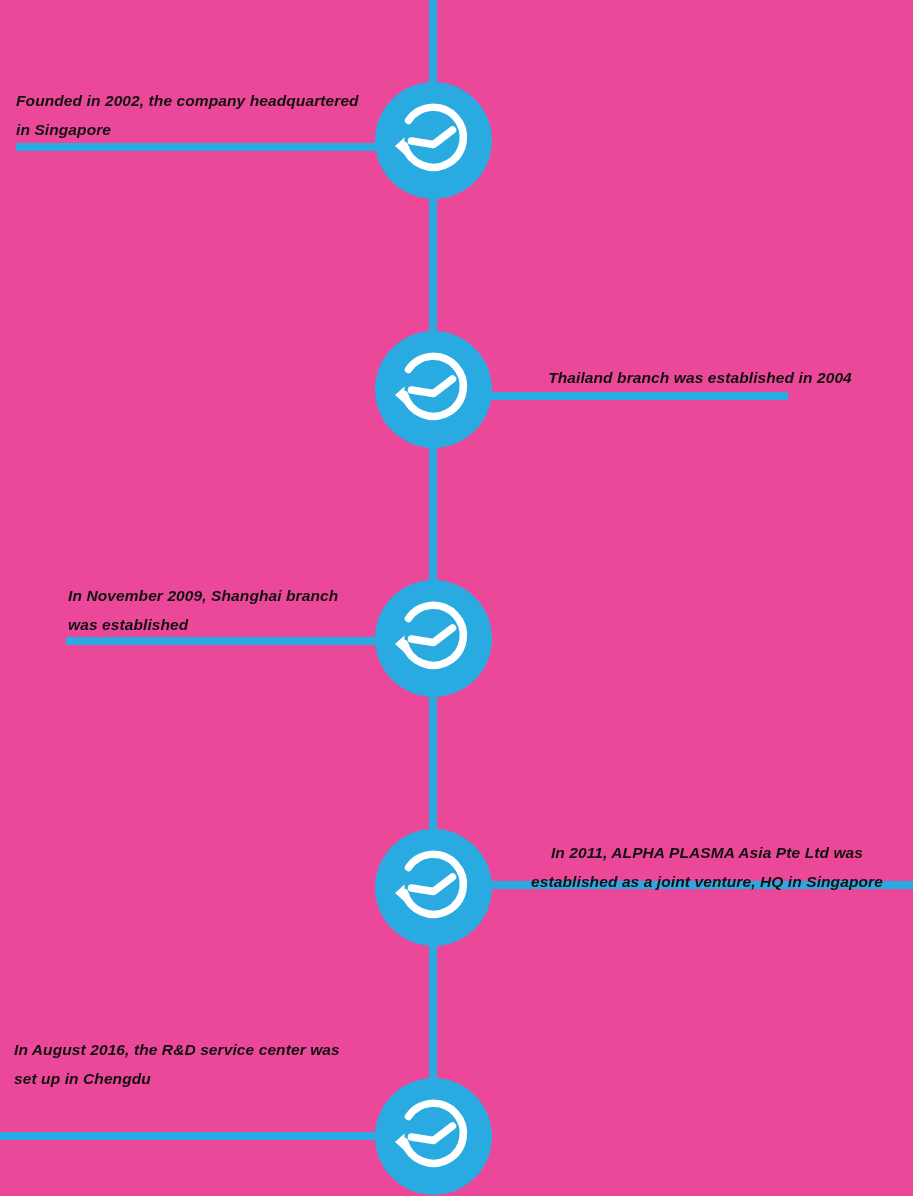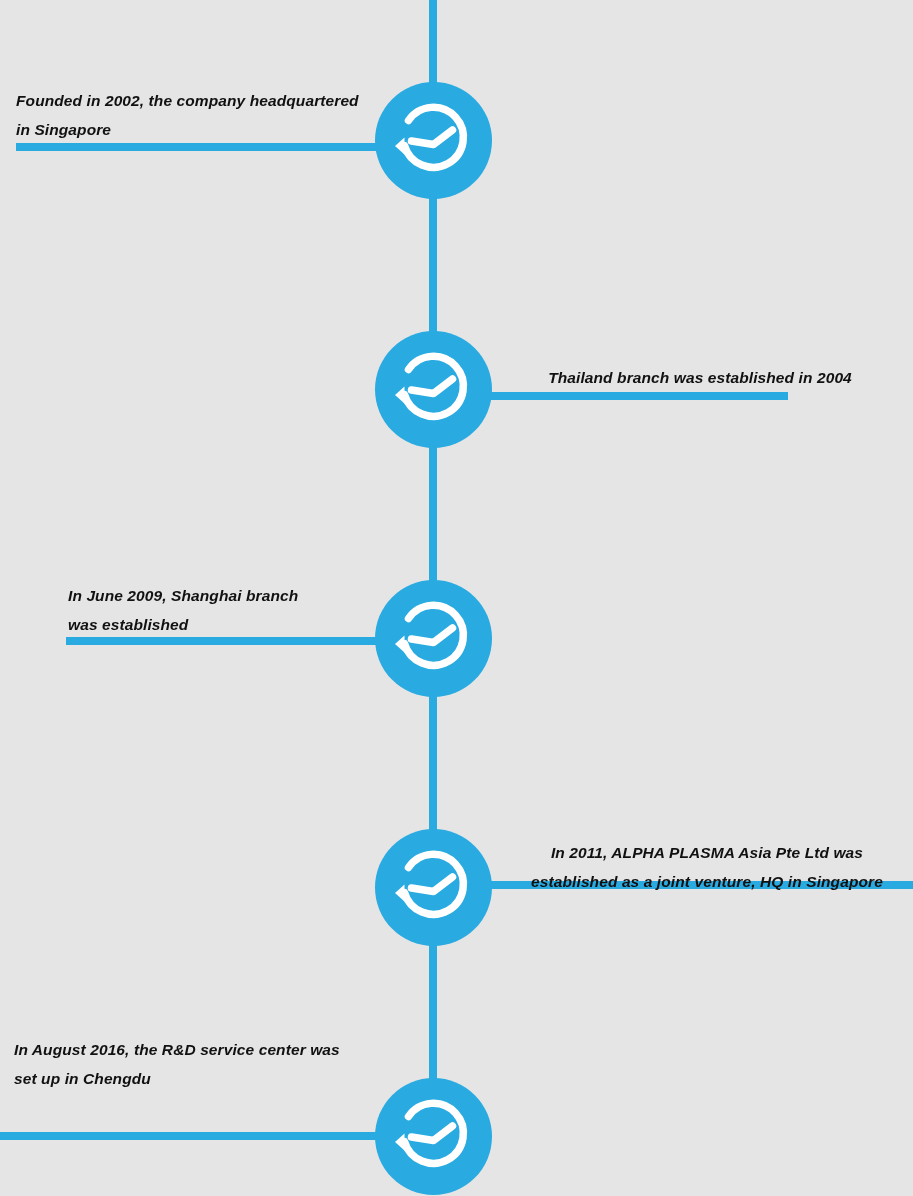--- a/index.html
+++ b/index.html
@@ -7,21 +7,21 @@
     padding: 0;
     background: #ffffff;
   }
   body {
     font-family: "Liberation Sans", sans-serif;
   }
   #timeline-canvas {
     position: relative;
     width: 913px;
     height: 1196px;
-    background: #e5e5e5;
+    background: #ec4899;
     overflow: hidden;
   }
   
   .spine {
     position: absolute;
     left: 429px;
     width: 8px;
     background: #29ABE2;
   }
   
@@ -92,21 +92,21 @@
   <div class="label right" style="left:505px; top:363px; width:390px;">Thailand branch was established in 2004</div>
   <div class="node" style="top:331px;">
     <svg viewBox="0 0 117 117">
       <path d="M33.5 38.5 A30 30 0 1 1 29.5 63.5" fill="none" stroke="#ffffff" stroke-width="7.5" stroke-linecap="round"></path>
       <path d="M29.5 55.5 L29.5 72.5 L20.0 64.0 Z" fill="#ffffff"></path>
       <path d="M36.5 59.0 L58.5 62.5 L77.5 48.0" fill="none" stroke="#ffffff" stroke-width="7.5" stroke-linecap="round" stroke-linejoin="round"></path>
     </svg>
   </div>
 
   <div class="connector" style="left:66px; top:637px; width:320px;"></div>
-  <div class="label left" style="left:68px; top:581px; width:340px;">In June 2009, Shanghai branch
+  <div class="label left" style="left:68px; top:581px; width:340px;">In November 2009, Shanghai branch
 was established</div>
   <div class="node" style="top:580px;">
     <svg viewBox="0 0 117 117">
       <path d="M33.5 38.5 A30 30 0 1 1 29.5 63.5" fill="none" stroke="#ffffff" stroke-width="7.5" stroke-linecap="round"></path>
       <path d="M29.5 55.5 L29.5 72.5 L20.0 64.0 Z" fill="#ffffff"></path>
       <path d="M36.5 59.0 L58.5 62.5 L77.5 48.0" fill="none" stroke="#ffffff" stroke-width="7.5" stroke-linecap="round" stroke-linejoin="round"></path>
     </svg>
   </div>
 
   <div class="connector" style="left:482px; top:881px; width:431px;"></div>

